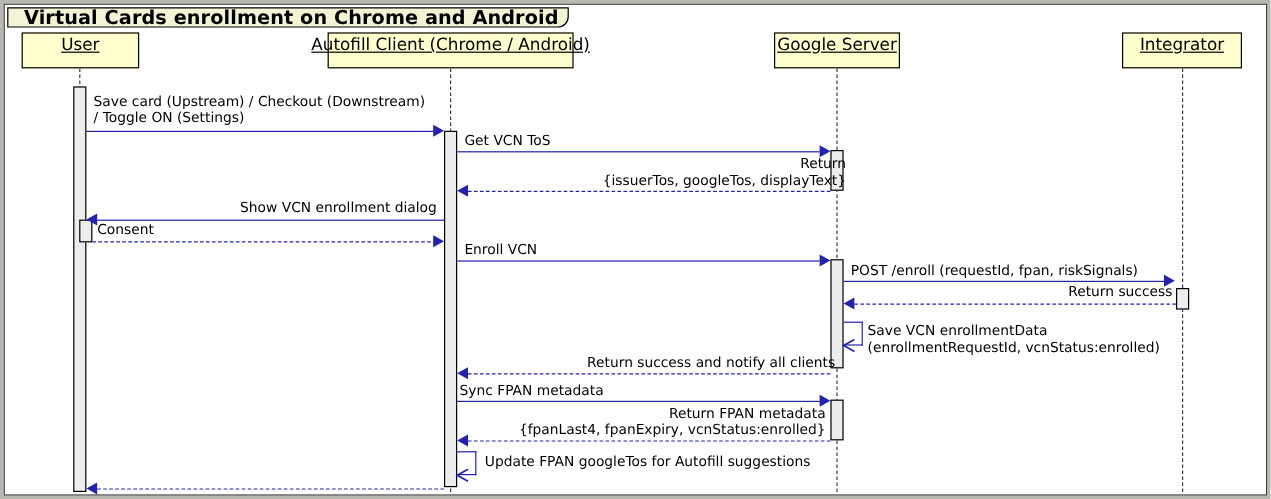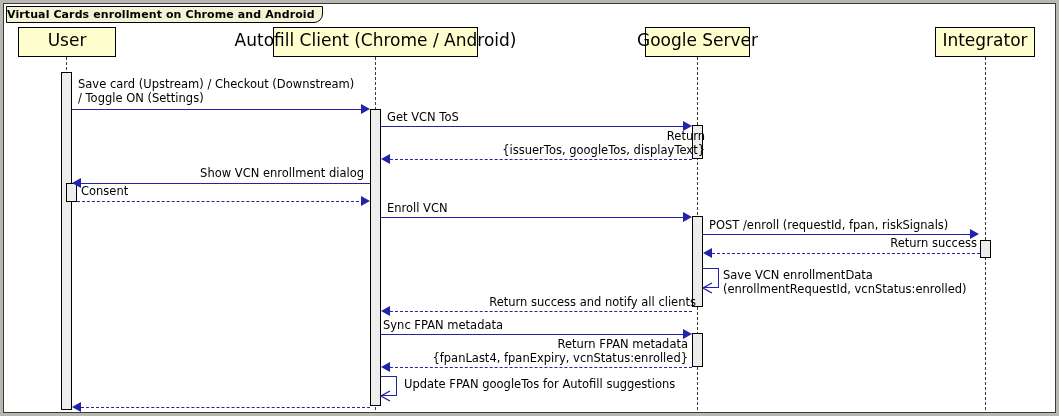--- a/index.html
+++ b/index.html
@@ -20,40 +20,41 @@
     box-sizing:border-box;border:1px solid #3b3b3b;background:#ffffff;
   }
   
   .title-tab{
     position:absolute;left:6px;top:6px;height:17px;
     box-sizing:border-box;
     background:#f3f3d5;
     border:1px solid #000000;
     border-top-left-radius:0;
     border-bottom-right-radius:9px;
-    padding:0 7px 0 0;
+    padding:0 7px 0 13px;
     display:flex;align-items:center;
-    font-size:11px;font-weight:bold;color:#000;
+    font-size:16px;font-weight:bold;color:#000;
     letter-spacing:0.1px;
     white-space:nowrap;
     z-index:30;
     text-align:center;
   }
   
   .participant{
     position:absolute;
     box-sizing:border-box;
     background:#fefece;
     border:1px solid #000000;
     display:flex;align-items:flex-start;justify-content:center;
     padding-top:2px;
     z-index:20;
   }
   .participant span{
-    font-size:17px;color:#000;
+    font-size:14px;color:#000;
+    text-decoration:underline;
     white-space:nowrap;
   }
   
   .lifeline{
     position:absolute;width:0;
     border-left:1px dashed #3b3b3b;
     z-index:1;
   }
   
   .activation{

